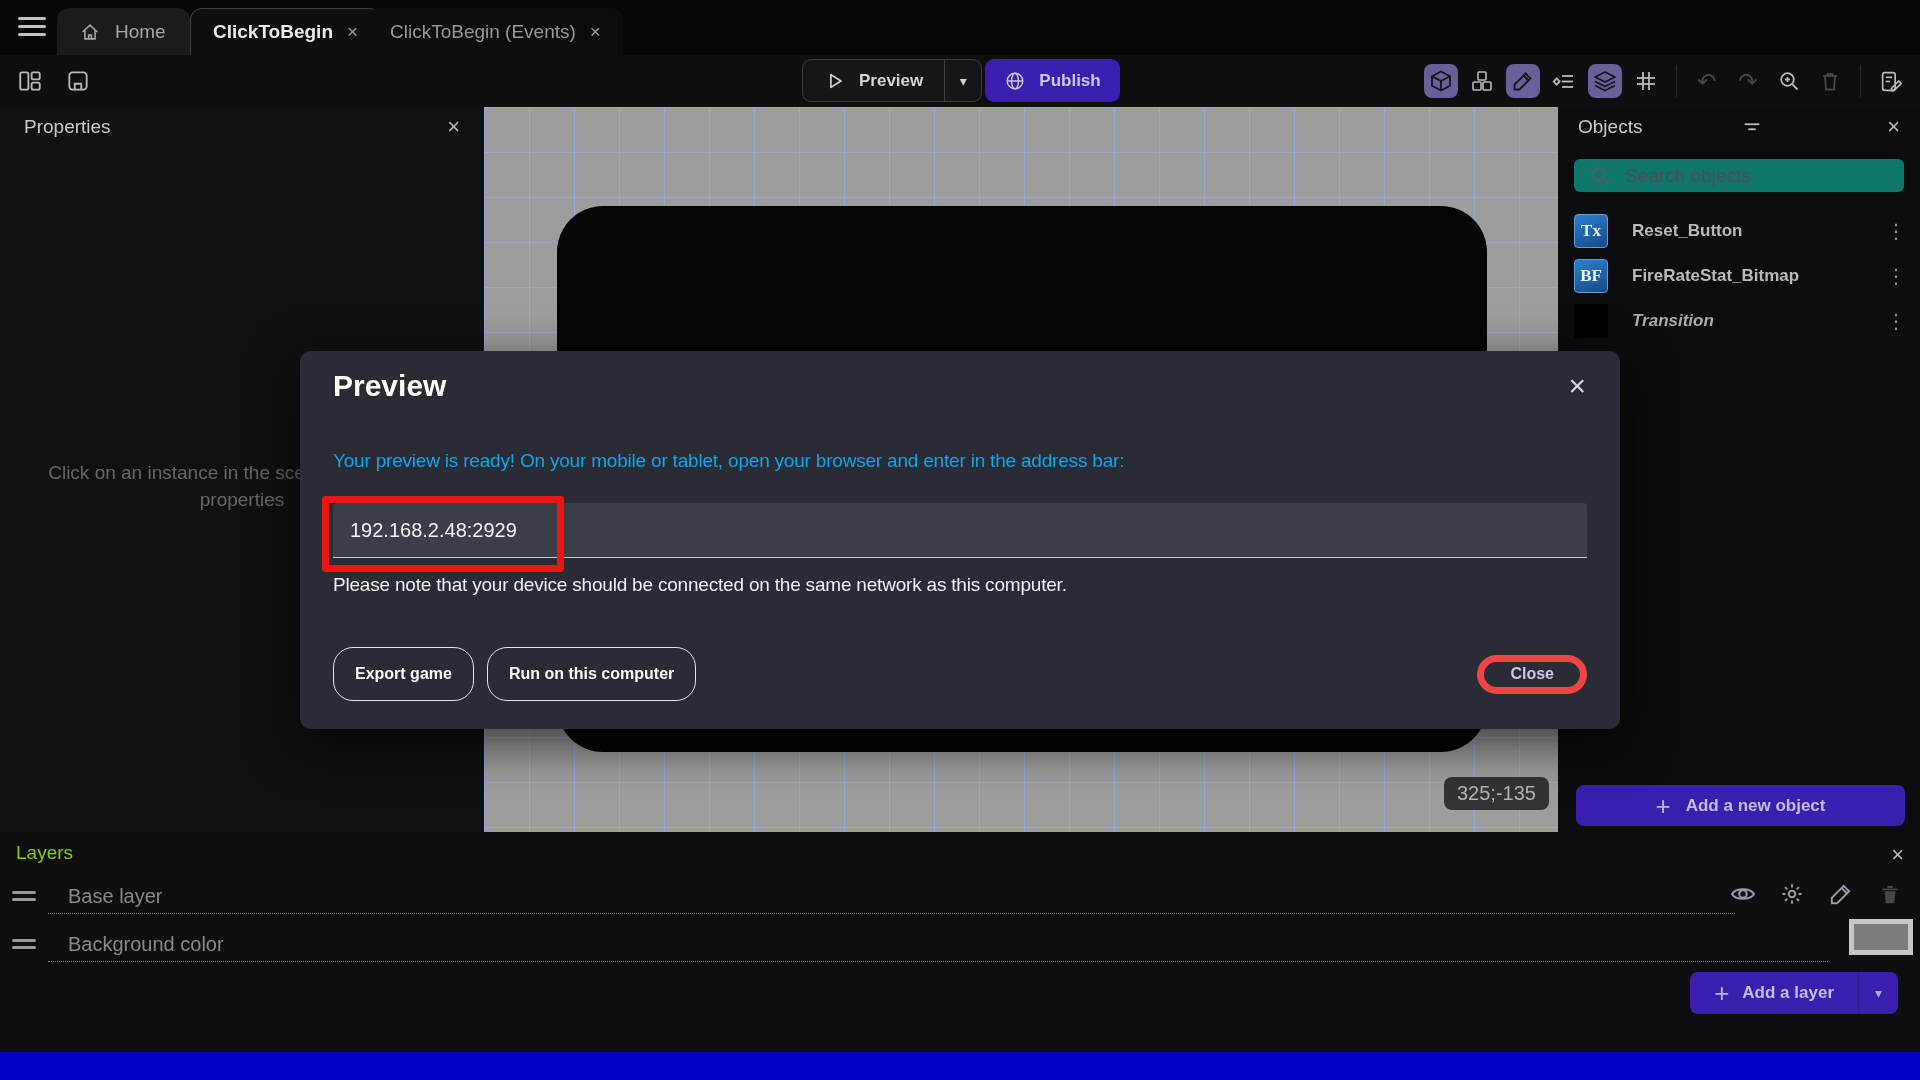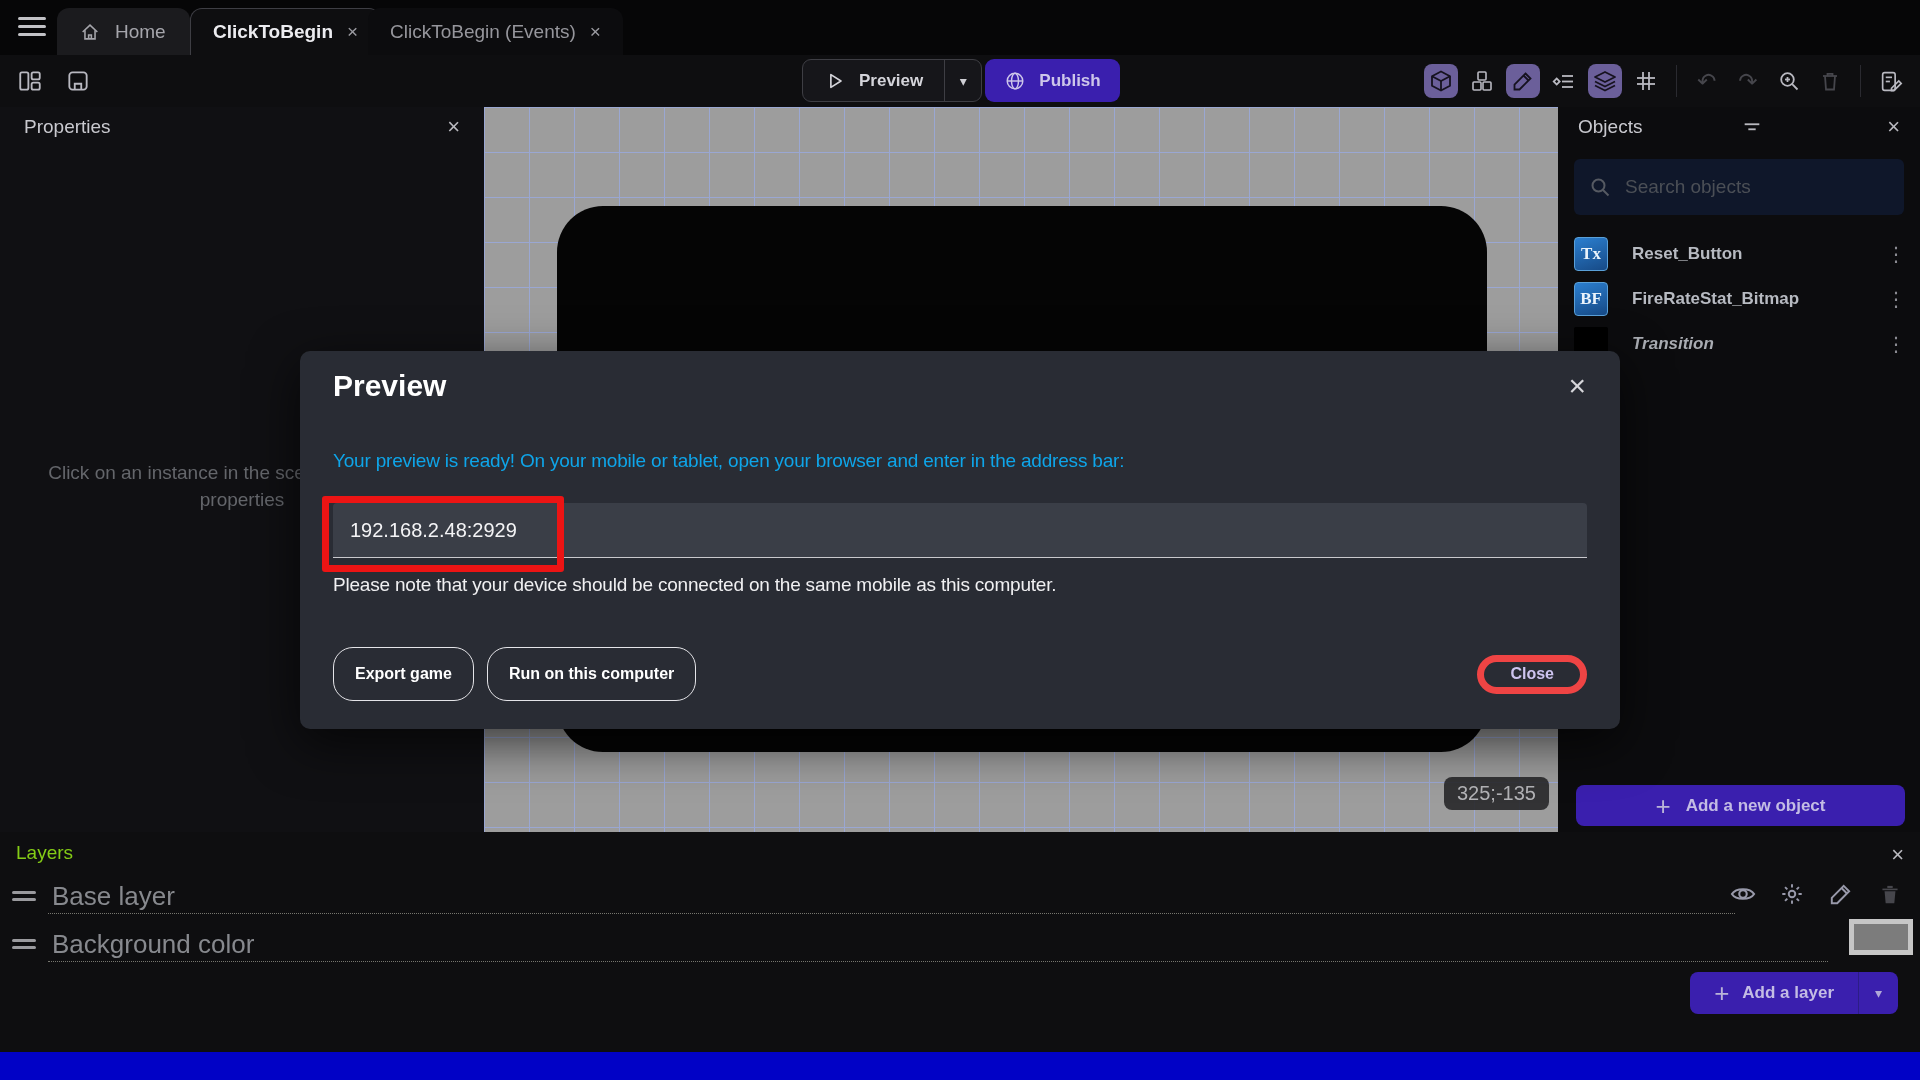--- a/index.html
+++ b/index.html
@@ -53,21 +53,21 @@
                              linear-gradient(90deg, var(--grid-line) 1px, transparent 1px);
             background-size:45px 45px; }
   .shape { position:absolute; left:73px; top:99px; width:930px; height:546px; background:#050505; border-radius:46px; }
   .coord-badge { position:absolute; left:960px; top:670px; background:rgba(42,42,44,0.92);
                  color:#b3b3b6; font-size:20px; padding:5px 13px; border-radius:8px; }
 
   
   .panel-objects { position:absolute; left:1558px; top:107px; width:362px; height:725px; background:#0c0c0e; }
   .panel-objects .panel-header { padding:0 20px; }
   .filter-ic { margin-left:auto; margin-right:26px; color:#b9b9bf; cursor:pointer; }
-  .search-box { margin:12px 16px 0 16px; height:56px; background:#0f172a; border-radius:6px;
+  .search-box { margin:12px 16px 0 16px; height:33px; background:#0f766e; border-radius:6px;
                 display:flex; align-items:center; padding:0 14px; gap:13px; color:#565a62; }
   .search-input { background:transparent; border:none; outline:none; color:#c8c8cc; font-size:19px; width:100%;
                   font-family:inherit; }
   .search-input::placeholder { color:#4b4f56; }
   .obj-list { margin-top:16px; }
   .obj-row { display:flex; align-items:center; height:45px; padding:0 14px 0 16px; cursor:pointer; }
   .obj-icon { width:34px; height:34px; border-radius:4px; flex:0 0 34px;
               background:linear-gradient(160deg, var(--object-icon-blue), #174a86);
               border:1px solid #5aa0d8; display:flex; align-items:center; justify-content:center;
               color:#eaf3fb; font-family:"Liberation Serif","DejaVu Serif",serif; font-weight:bold; font-size:17px; }
@@ -80,21 +80,21 @@
                     gap:15px; color:#c3bce4; font-weight:bold; font-size:17px; cursor:pointer; }
   .plus-glyph { font-size:26px; font-weight:normal; color:#b9b3d8; line-height:1; }
 
   
   .panel-layers { position:absolute; left:0; top:832px; width:1920px; height:220px; background:#0e0e10; }
   .layers-header { display:flex; align-items:center; height:42px; padding:0 16px; color:#84cc16; font-size:19px; }
   .layer-row { position:absolute; left:12px; height:38px; display:flex; align-items:center; }
   .row-1 { top:45px; } .row-2 { top:93px;justify-content:center; }
   .drag-handle { width:24px; cursor:grab; }
   .drag-handle i { display:block; height:3px; background:#9a9a9e; border-radius:2px; margin:4px 0; }
-  .layer-name { margin-left:16px; font-size:26px; color:#87898e; }
+  .layer-name { margin-left:32px; font-size:20px; color:#87898e; }
   .layer-line { position:absolute; height:1px; border-bottom:1px dotted #76766f; }
   .line-1 { left:48px; right:185px; top:81px; }
   .line-2 { left:48px; right:92px; top:129px; }
   .layer-icons { position:absolute; right:16px; top:48px; display:flex; gap:21px; color:#9899aa; }
   .layer-ic { width:28px; height:28px; display:flex; align-items:center; justify-content:center; cursor:pointer; }
   .layer-ic.disabled { color:#46464c; }
   .color-swatch { position:absolute; right:7px; top:87px; width:64px; height:36px; background:#c6c6c6; padding:5px; cursor:pointer; }
   .color-swatch .inner { width:100%; height:100%; background:#7c7c7c; }
   .layers-close { position:absolute; right:16px; top:10px; color:#b9b9bf; font-size:22px; cursor:pointer; }
   .add-layer-btn { position:absolute; right:22px; top:140px; height:42px; display:flex; border-radius:8px;
@@ -397,21 +397,21 @@
     </div>
   </div>
 
   <div class="bottom-strip"></div>
 
   <div class="dialog">
     <div class="dlg-title">Preview</div>
     <span class="dlg-close">×</span>
     <p class="dlg-body">Your preview is ready! On your mobile or tablet, open your browser and enter in the address bar:</p>
     <input class="dlg-input" readonly="" value="192.168.2.48:2929" style="">
-    <p class="dlg-note">Please note that your device should be connected on the same mobile as this computer.</p>
+    <p class="dlg-note">Please note that your device should be connected on the same network as this computer.</p>
     <div class="dlg-actions">
       <button class="btn-outline">Export game</button>
       <button class="btn-outline">Run on this computer</button>
       <button class="btn-close">Close</button>
     </div>
   </div>
 
   <div class="red-box"></div>
 
 </div>

